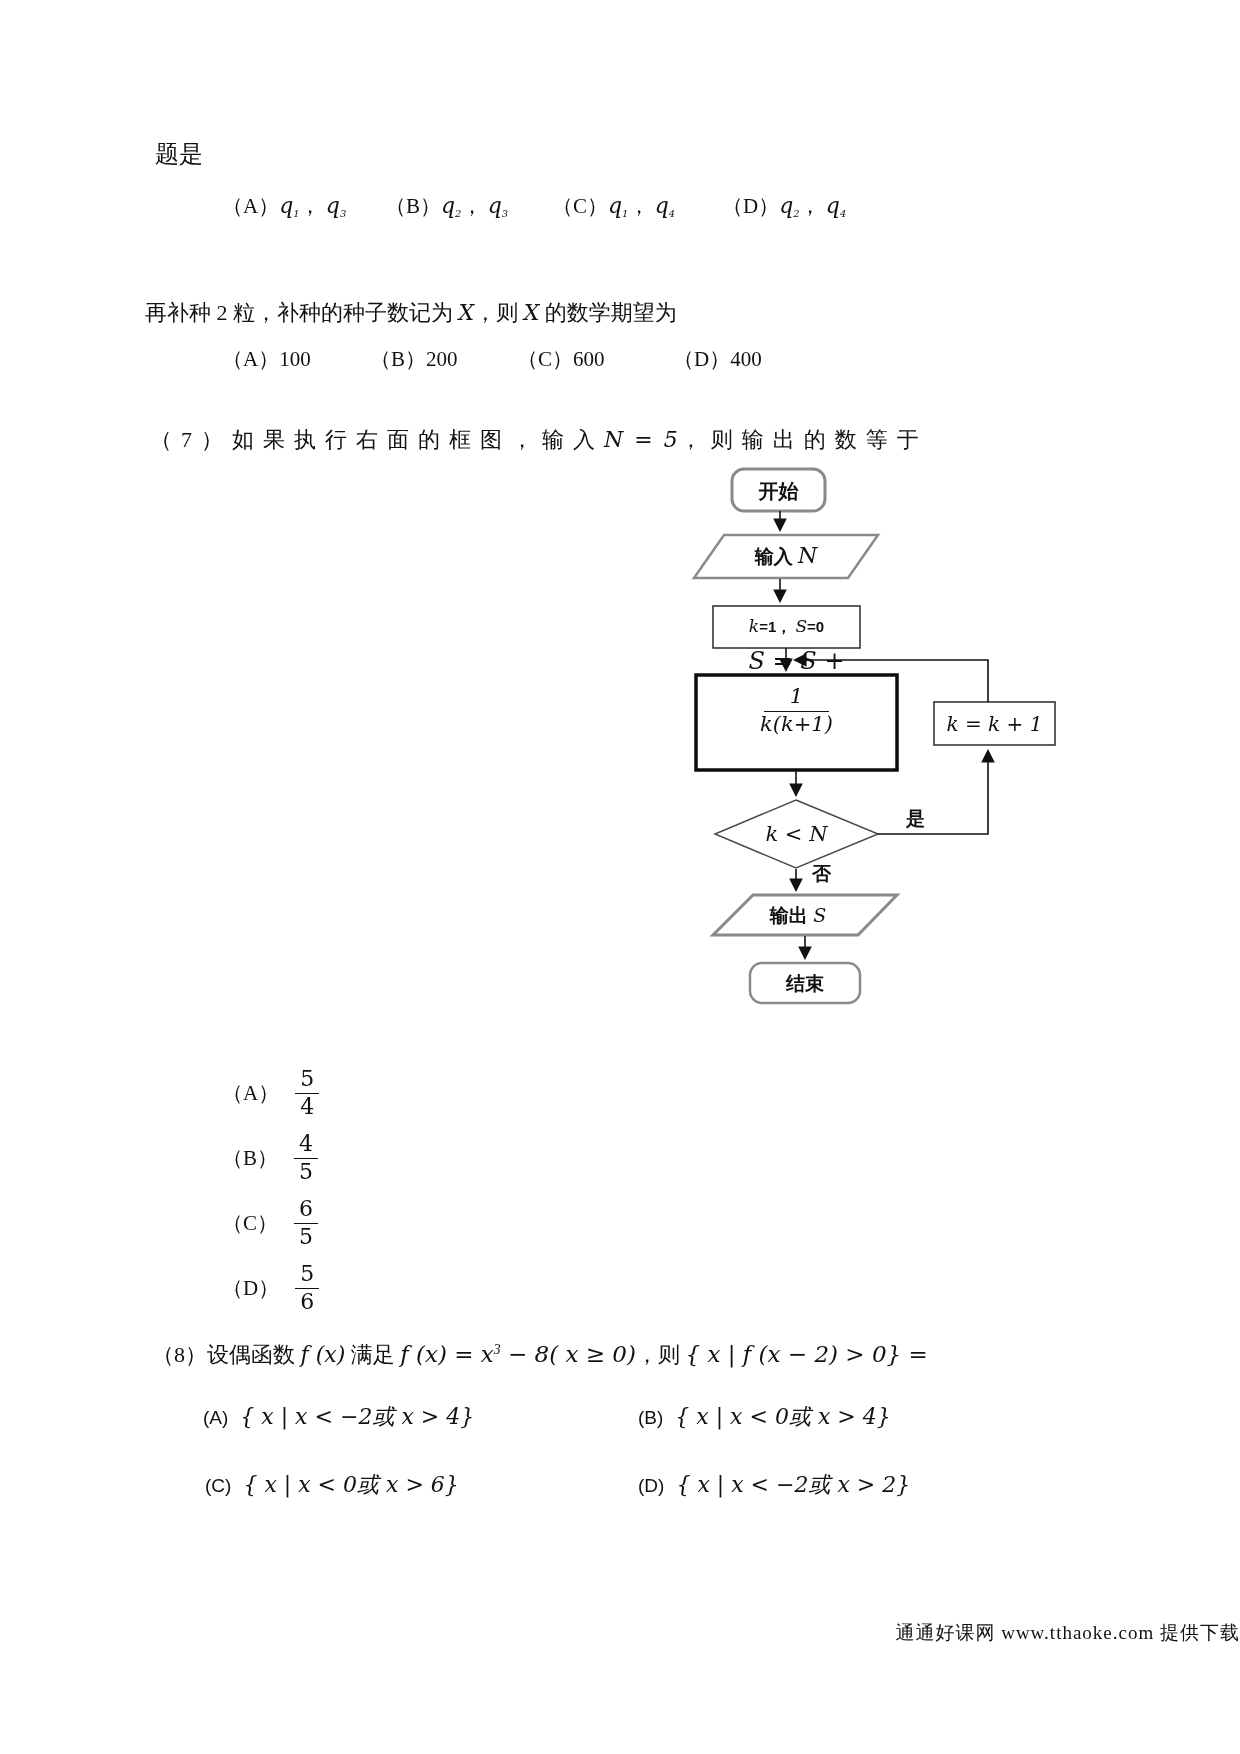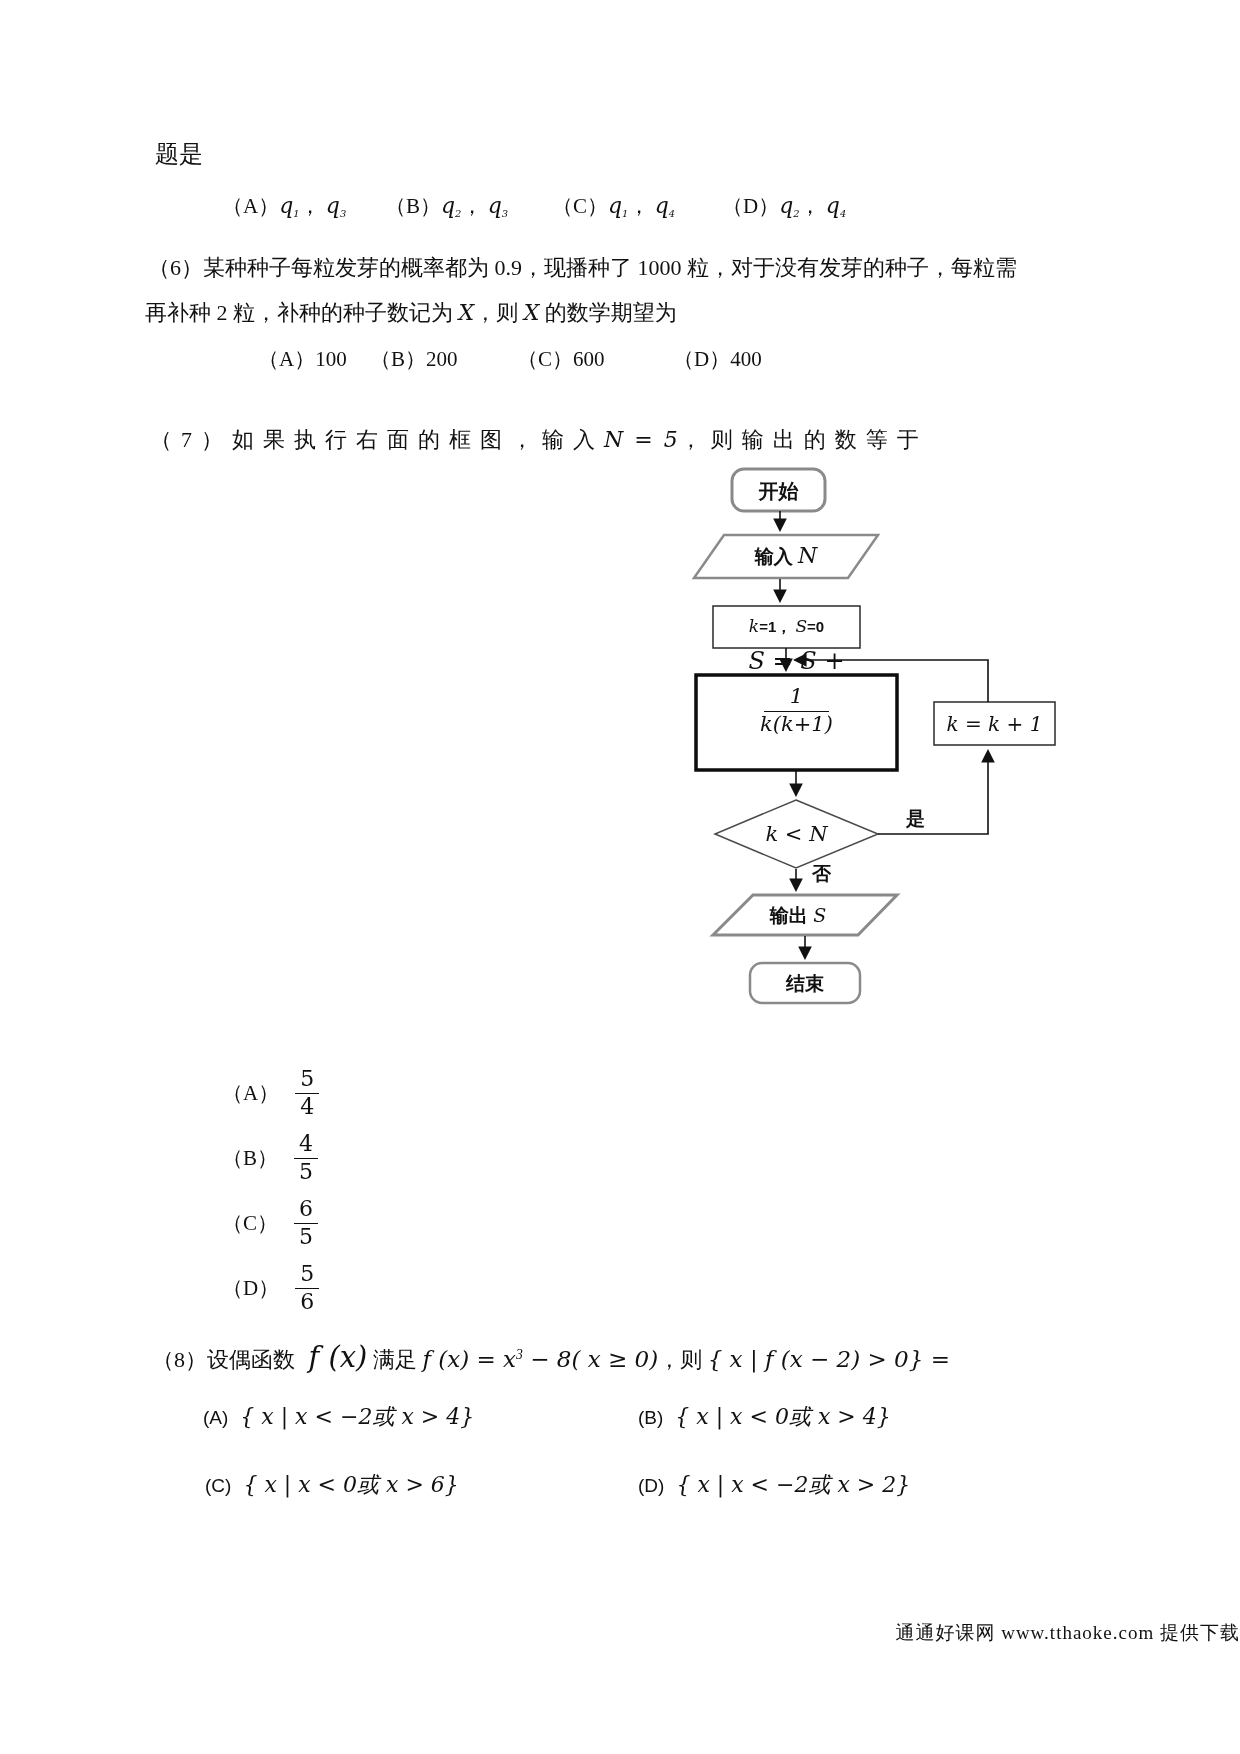--- a/index.html
+++ b/index.html
@@ -52,26 +52,25 @@
       <span class="optlabel">（B）</span><span class="mi">q</span><sub>2</sub><span class="cn" style="font-size:21px;">， </span><span class="mi">q</span><sub>3</sub>
     </div>
     <div class="abs q5row" style="left:552px;top:192px;">
       <span class="optlabel">（C）</span><span class="mi">q</span><sub>1</sub><span class="cn" style="font-size:21px;">， </span><span class="mi">q</span><sub>4</sub>
     </div>
     <div class="abs q5row" style="left:722px;top:192px;">
       <span class="optlabel">（D）</span><span class="mi">q</span><sub>2</sub><span class="cn" style="font-size:21px;">， </span><span class="mi">q</span><sub>4</sub>
     </div>
   </div>
 
-  <div class="abs bodytext" style="left:148px;top:253px;">（6）某种种子每粒发芽的概率都为 0.9，现播种了 1000 粒，对于没有发芽的种子，每粒需</div>
   <div class="abs bodytext" style="left:145px;top:298px;">
     <span class="cn">再补种 2 粒，补种的种子数记为 </span><span class="mi">X</span><span class="cn">，则 </span><span class="mi">X</span><span class="cn"> 的数学期望为</span>
   </div>
   <div>
-    <div class="abs" style="left:222px;top:345px;font-size:21px;margin-left:36px;"><span>（A）</span><span>100</span></div>
+    <div class="abs" style="left:222px;top:345px;font-size:21px;"><span>（A）</span><span>100</span></div>
     <div class="abs" style="left:370px;top:345px;font-size:21px;"><span>（B）</span><span>200</span></div>
     <div class="abs" style="left:517px;top:345px;font-size:21px;"><span>（C）</span><span>600</span></div>
     <div class="abs" style="left:673px;top:345px;font-size:21px;"><span>（D）</span><span>400</span></div>
   </div>
 
   <div class="abs q7line" style="left:150px;top:425px;">
     <span class="cn">（7）如果执行右面的框图，输入</span><span class="mi" style="letter-spacing:2px;">N = 5</span><span class="cn">，则输出的数等于</span>
   </div>
 
   <svg class="fc" width="1240" height="1754" viewBox="0 0 1240 1754">
@@ -148,21 +147,21 @@
     <div class="fopt" style="left:222px;top:1257px;">
       <span class="optlabel">（D）</span>
       <span class="frac">
           <span class="num">5</span>
           <span class="den">6</span>
         </span>
     </div>
   </div>
 
   <div class="abs" style="left:152px;top:1340px;font-size:22px;white-space:nowrap;">
-    <span class="cn">（8）设偶函数 </span><span class="mi" style="font-size:29px;margin-left:8px;">f (x)</span><span class="cn"> 满足 </span><span class="mi" style="font-size:23px;">f (x) = x</span><sup style="font-style:italic;">3</sup><span class="mi" style="font-size:23px;"> − 8( x ≥ 0)</span><span class="cn">，则 </span><span class="mi" style="font-size:23px;">{ x | f (x − 2) &gt; 0} =</span>
+    <span class="cn">（8）设偶函数 </span><span class="mi" style="font-size:22px;">f (x)</span><span class="cn"> 满足 </span><span class="mi" style="font-size:23px;">f (x) = x</span><sup style="font-style:italic;">3</sup><span class="mi" style="font-size:23px;"> − 8( x ≥ 0)</span><span class="cn">，则 </span><span class="mi" style="font-size:23px;">{ x | f (x − 2) &gt; 0} =</span>
   </div>
 
   <div>
     <div class="q8opt" style="left:203px;top:1402px;">
       <span class="lbl">(A)</span><span class="val">{ x | x &lt; −2或 x &gt; 4}</span>
     </div>
     <div class="q8opt" style="left:638px;top:1402px;">
       <span class="lbl">(B)</span><span class="val">{ x | x &lt; 0或 x &gt; 4}</span>
     </div>
     <div class="q8opt" style="left:205px;top:1470px;text-align:right;">

